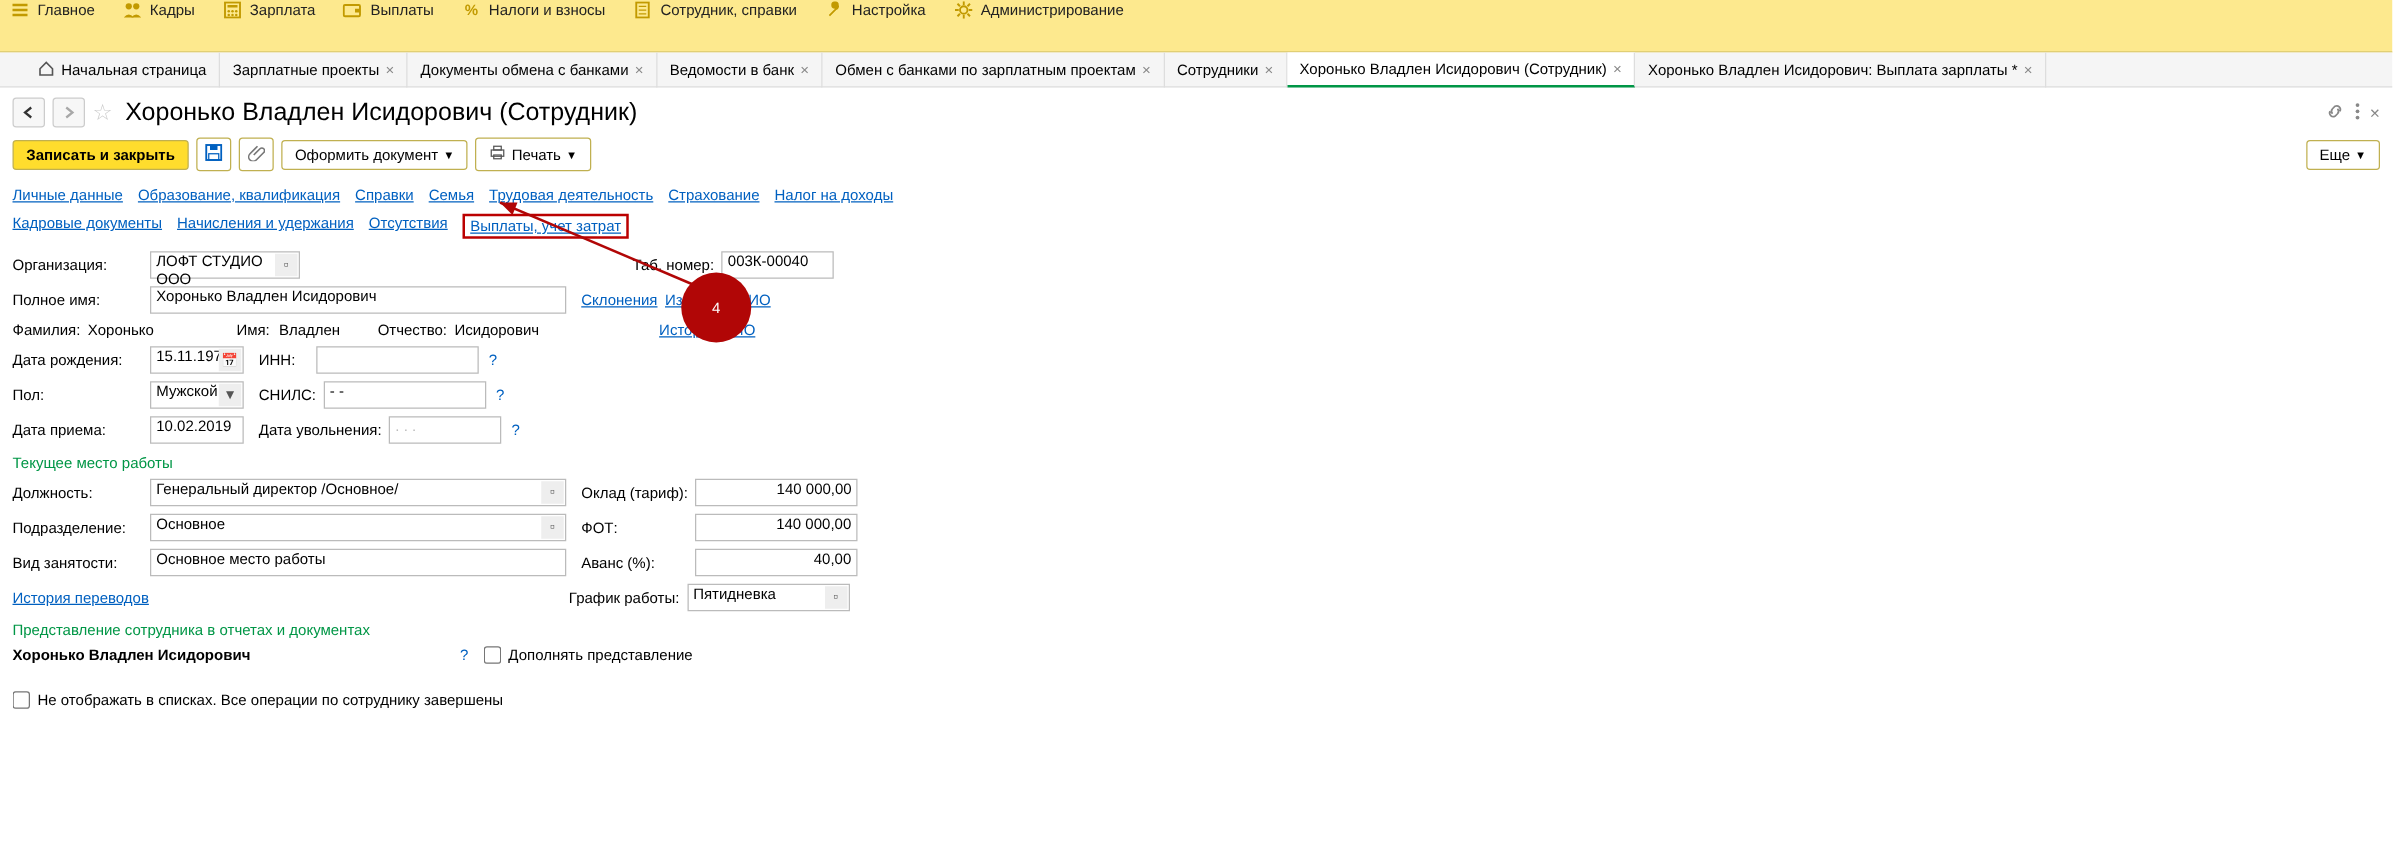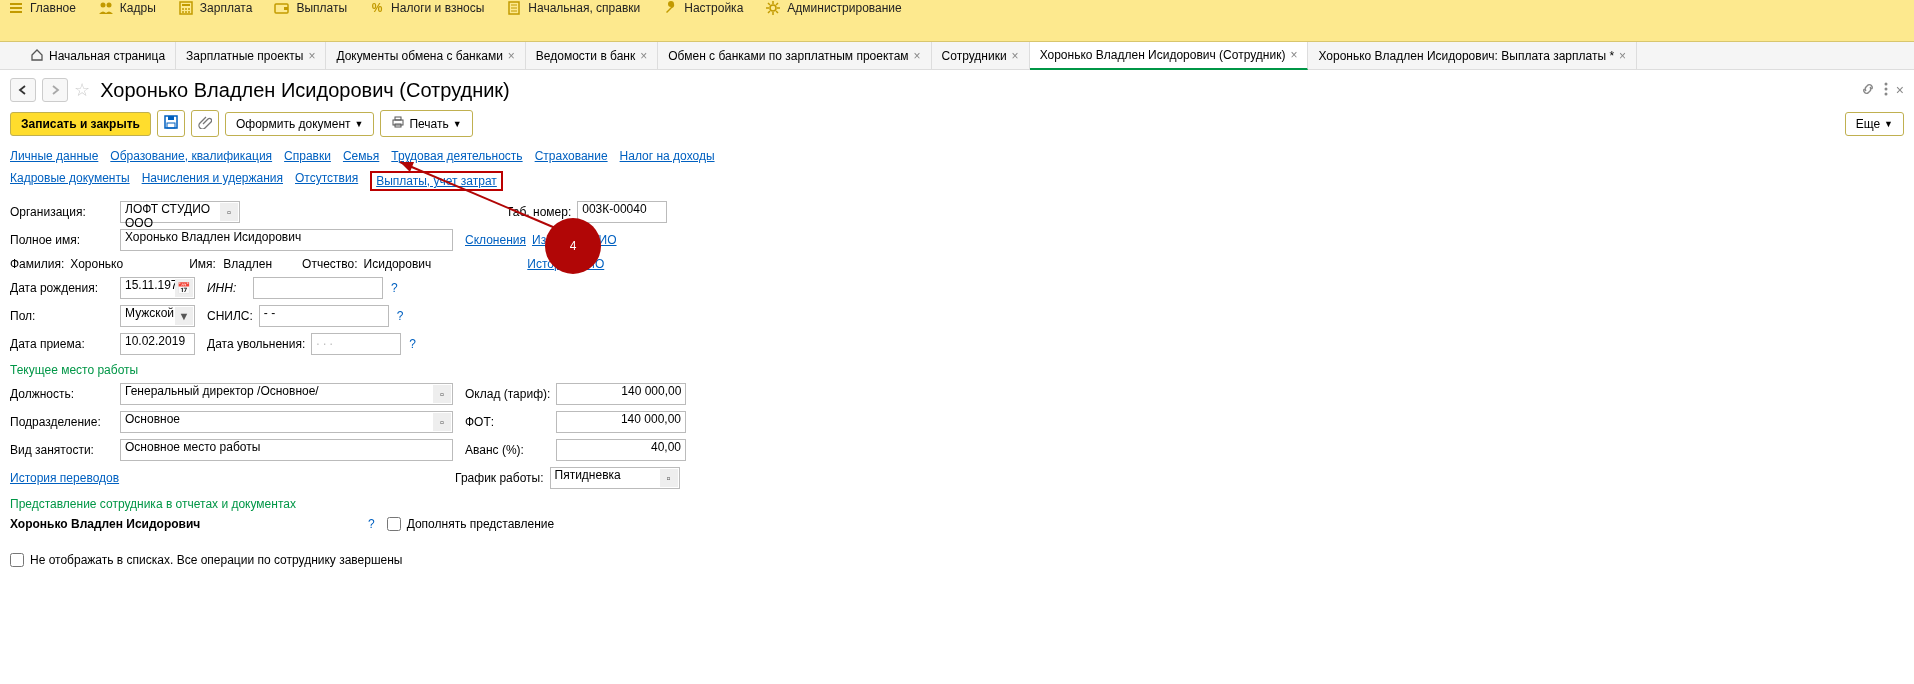--- a/index.html
+++ b/index.html
@@ -122,21 +122,21 @@
   </div>
   <div class="top-menu-item">
     <span class="ico">
         <svg width="14" height="14">
           <rect x="2" y="1" width="10" height="12" fill="none" stroke="#c29a00" stroke-width="1.5"></rect>
           <line x1="4" y1="4" x2="10" y2="4" stroke="#c29a00"></line>
           <line x1="4" y1="7" x2="10" y2="7" stroke="#c29a00"></line>
           <line x1="4" y1="10" x2="10" y2="10" stroke="#c29a00"></line>
         </svg>
       </span>
-    <span>Начальная, справки</span>
+    <span>Сотрудник, справки</span>
   </div>
   <div class="top-menu-item">
     <span class="ico">
         <svg width="14" height="14">
           <path d="M11 3 a3 3 0 1 0 -3 3 L3 11 l1 1 L9 7 a3 3 0 0 0 2 -4" fill="#c29a00"></path>
         </svg>
       </span>
     <span>Настройка</span>
   </div>
   <div class="top-menu-item">
@@ -299,21 +299,21 @@
     <span>Владлен</span>
     <span style="margin-left:24px;min-width:55px;">Отчество:</span>
     <span>Исидорович</span>
     <a style="margin-left:90px;">История ФИО</a>
   </div>
 
 
   <div class="row">
     <span class="label">Дата рождения:</span>
     <span class="input small-btn-inside w75"><span>15.11.1975</span><span class="lookup">📅</span></span>
-    <span style="margin-left:6px;min-width:40px;font-style:italic;">ИНН:</span>
+    <span style="margin-left:6px;min-width:40px;">ИНН:</span>
     <span class="input w130"><span></span></span>
     <span class="qmark">?</span>
   </div>
 
   <div class="row">
     <span class="label">Пол:</span>
     <span class="input small-btn-inside w75"><span>Мужской</span><span class="lookup">▼</span></span>
     <span style="margin-left:6px;min-width:40px;">СНИЛС:</span>
     <span class="input w130"><span>  -  -  </span></span>
     <span class="qmark">?</span>

